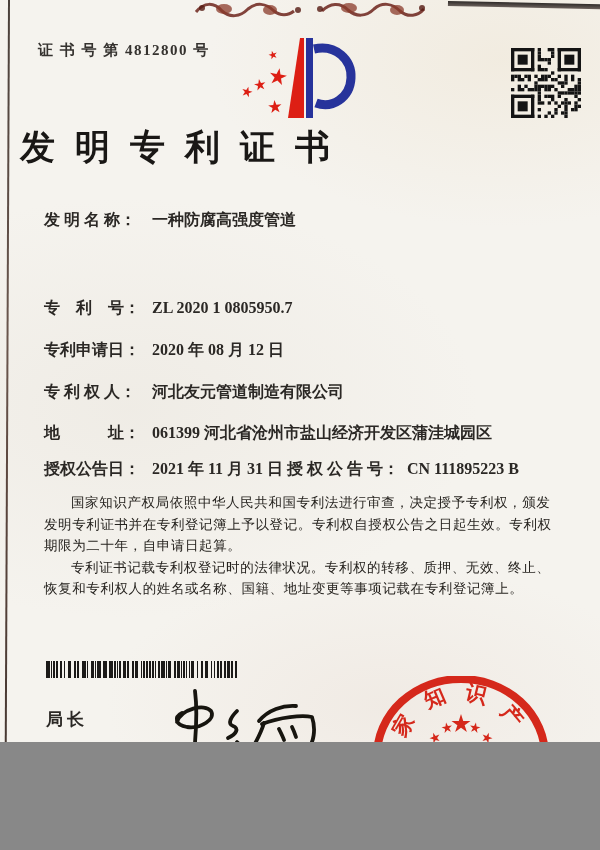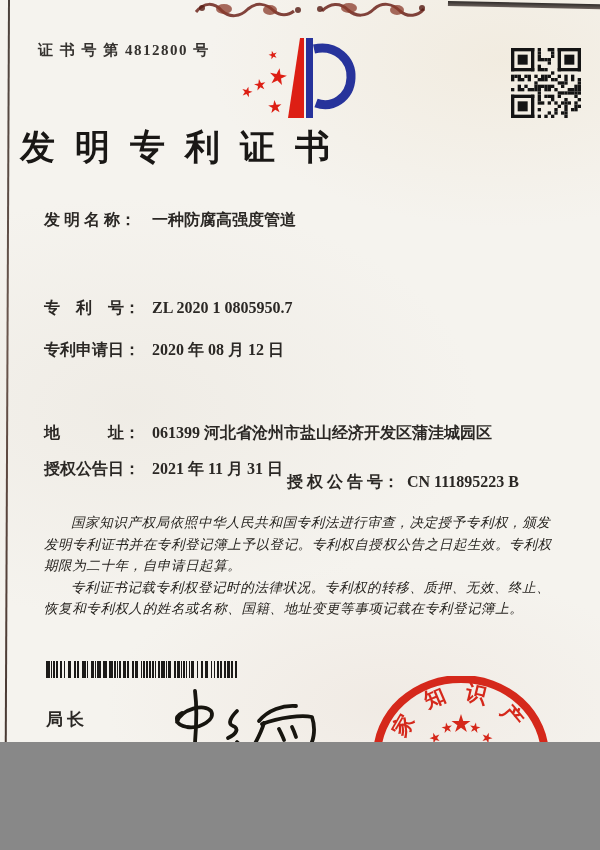--- a/index.html
+++ b/index.html
@@ -16,22 +16,22 @@
   }
   .abs{position:absolute;}
   
   .topline{left:448px; top:1px; width:154px; height:5px; background:linear-gradient(#2f2b29,#6b615c); transform:rotate(1.2deg); transform-origin:left top;}
   .leftline{left:8px; top:0; width:2px; height:850px; background:linear-gradient(#4a403a, #6a564d 40%, #59443c 60%, #3f332d); transform:rotate(.25deg); transform-origin:top left;}
   .certno{left:38px; top:41px; font-size:15px; letter-spacing:1.5px; color:#35322f; font-weight:600;}
   .title{left:0; top:124px; width:600px; text-align:left; font-size:35px; font-weight:700; letter-spacing:20px; padding-left:20px; box-sizing:border-box; color:#191715;}
   .frow{left:44px; height:22px; font-size:16px; font-weight:600; color:#2b2825; white-space:nowrap;}
   .flabel{display:inline-block; min-width:100px;}
   .fvalue{margin-left:4px;}
-  .grant2{position:absolute; left:243px; top:13px;}
-  .paras{left:44px; top:492px; width:518px; font-family:"DejaVu Serif", serif; font-style:italic; font-size:13.5px; line-height:21.5px; color:#26231f; letter-spacing:.6px;margin-top:20px;}
+  .grant2{position:absolute; left:243px; top:0;}
+  .paras{left:44px; top:492px; width:518px; font-family:"DejaVu Serif", serif; font-size:13.5px; line-height:21.5px; color:#26231f; letter-spacing:.6px;}
   .paras p{margin:0; text-indent:2em;}
   .director{left:46px; top:708px; font-size:17px; font-weight:700; letter-spacing:4px; color:#2b2825;}
   .director div{margin-bottom:9px;}
   .footer{left:173px; top:825px; width:165px; text-align:center; font-size:18px; color:#35322f; letter-spacing:1px;}
   .bstrip{left:0; top:841px; width:600px; height:9px; opacity:.75;
     background:repeating-linear-gradient(90deg,#c4685c 0 13px,#f0e4e0 13px 19px,#a03a2c 19px 26px,#e8cfc8 26px 40px,#8a2f24 40px 46px,#f0e4e0 46px 55px);}
   .bstrip-dark{left:77px; top:839px; width:66px; height:11px; opacity:.8;
     background:repeating-linear-gradient(90deg,#4a1c14 0 4px,#f0e4e0 4px 7px,#2f1410 7px 9px,#e8cfc8 9px 14px);}
   svg{display:block;}
 </style>
@@ -219,20 +219,24 @@
     <span class="fvalue">一种防腐高强度管道</span>
   </div>
   <div class="abs frow" style="top:298px;">
     <span class="flabel">专　利　号：</span>
     <span class="fvalue">ZL 2020 1 0805950.7</span>
   </div>
   <div class="abs frow" style="top:340px;">
     <span class="flabel">专利申请日：</span>
     <span class="fvalue">2020 年 08 月 12 日</span>
   </div>
+  <div class="abs frow" style="top:382px;">
+    <span class="flabel">专 利 权 人：</span>
+    <span class="fvalue">河北友元管道制造有限公司</span>
+  </div>
   <div class="abs frow" style="top:423px;">
     <span class="flabel">地　　　址：</span>
     <span class="fvalue">061399  河北省沧州市盐山经济开发区蒲洼城园区</span>
   </div>
   <div class="abs frow" style="top:459px;">
     <span class="flabel">授权公告日：</span>
     <span class="fvalue">2021 年 11 月 31 日</span>
     <span class="grant2">
       <span class="flabel" style="min-width:0;">授 权 公 告 号：</span>
       <span class="fvalue">CN 111895223 B</span>

